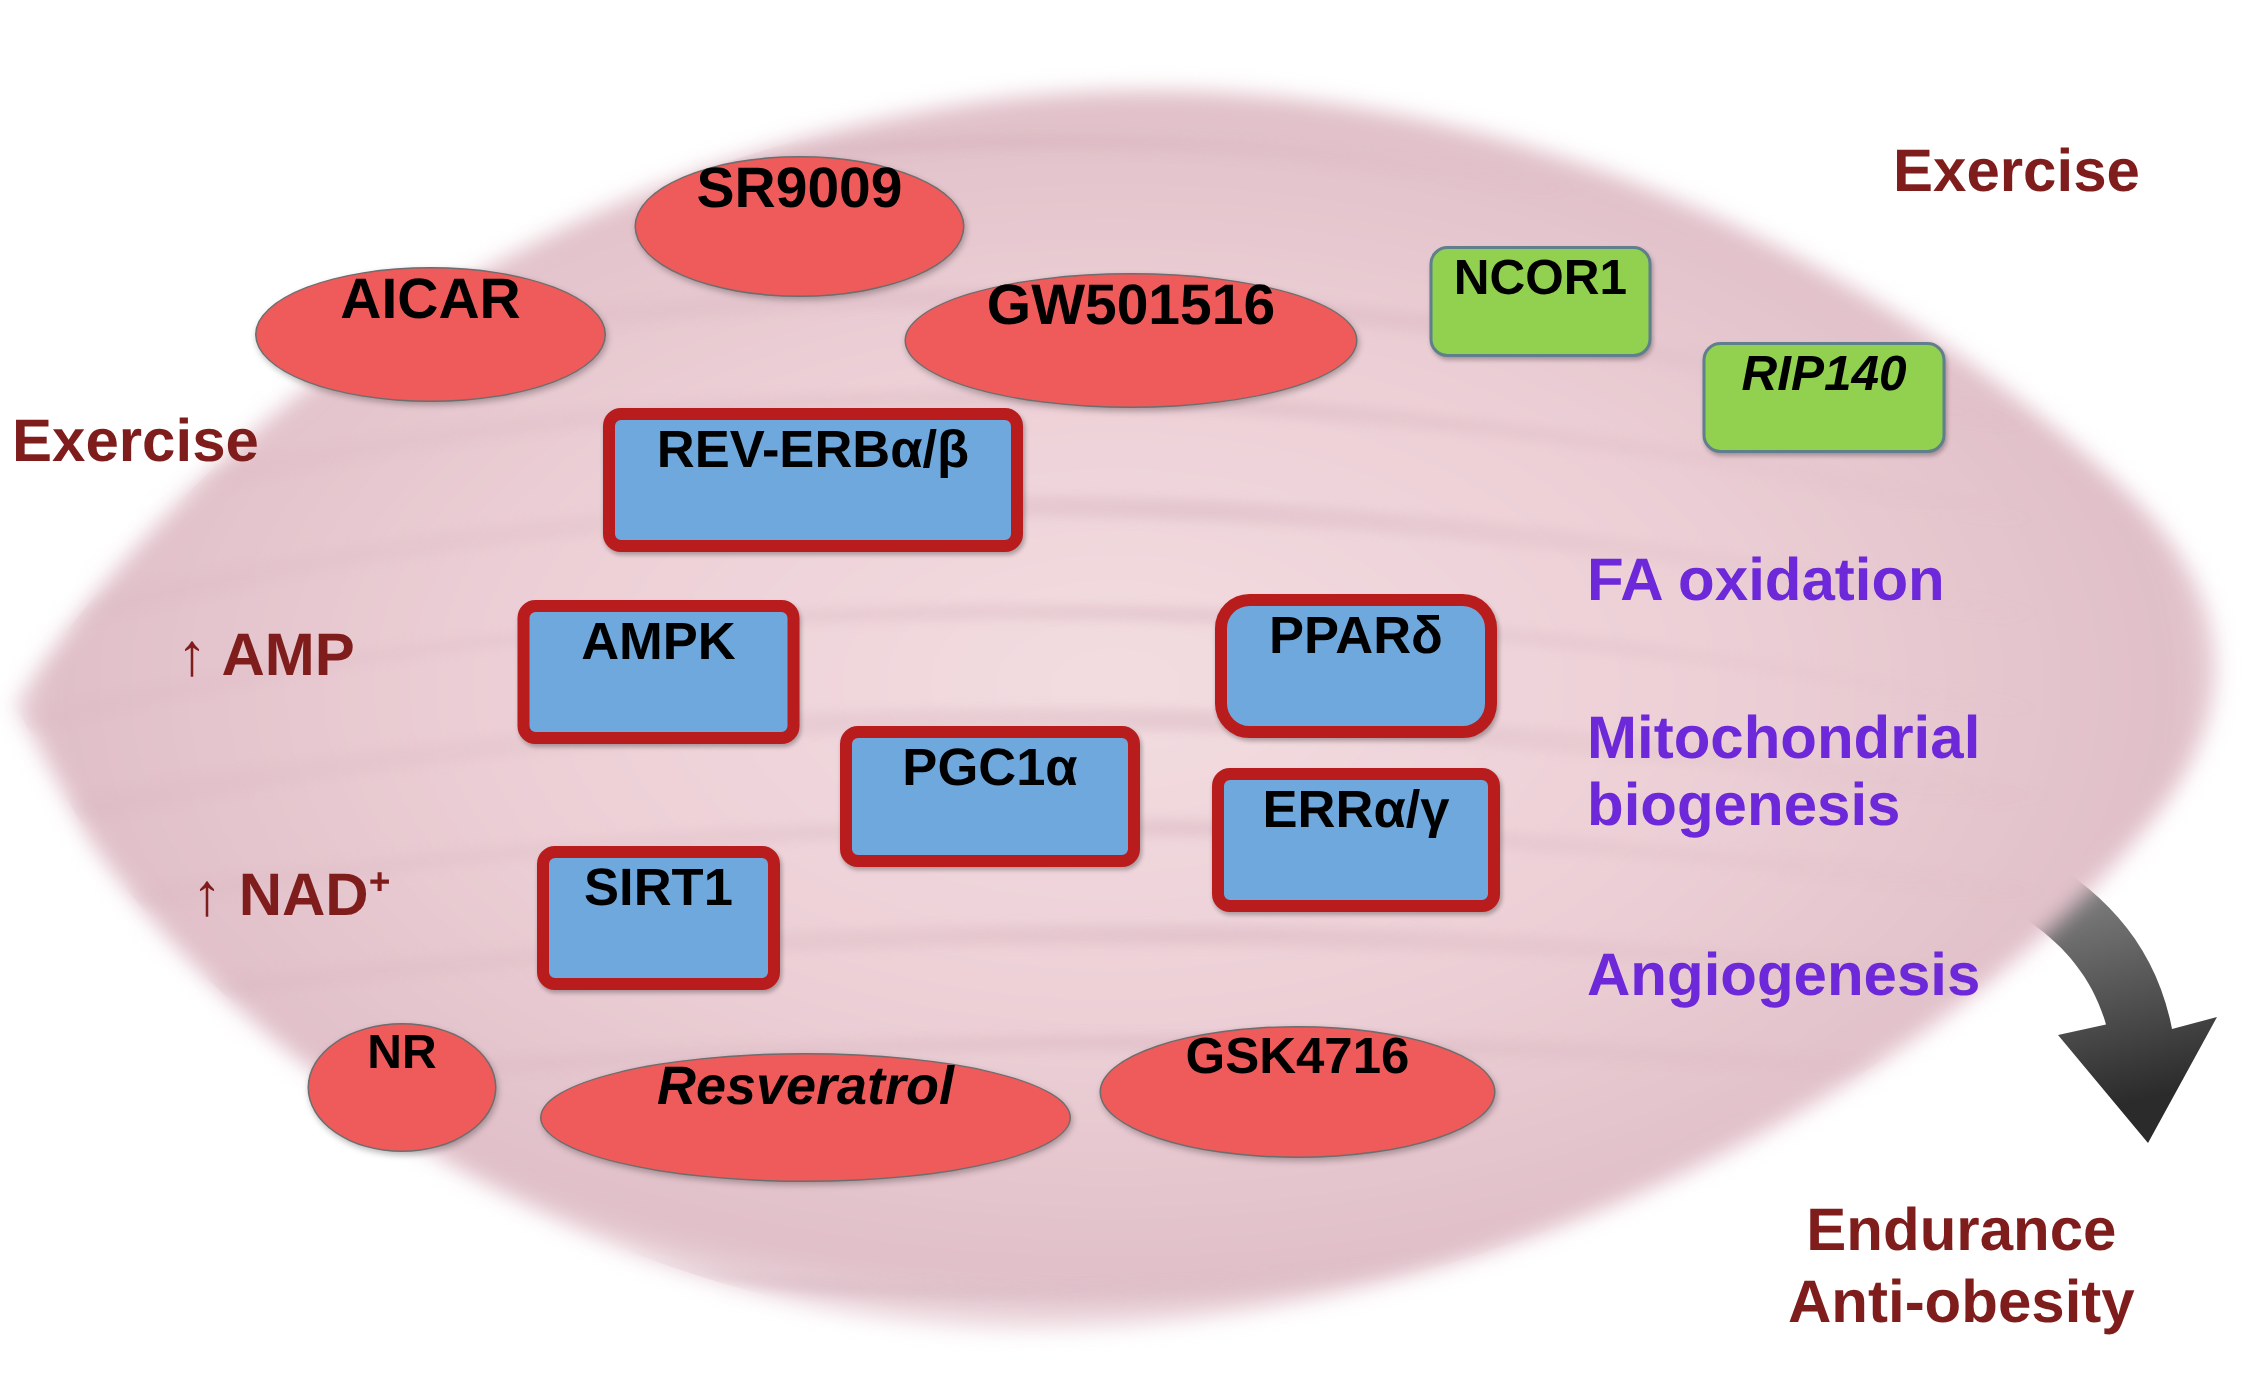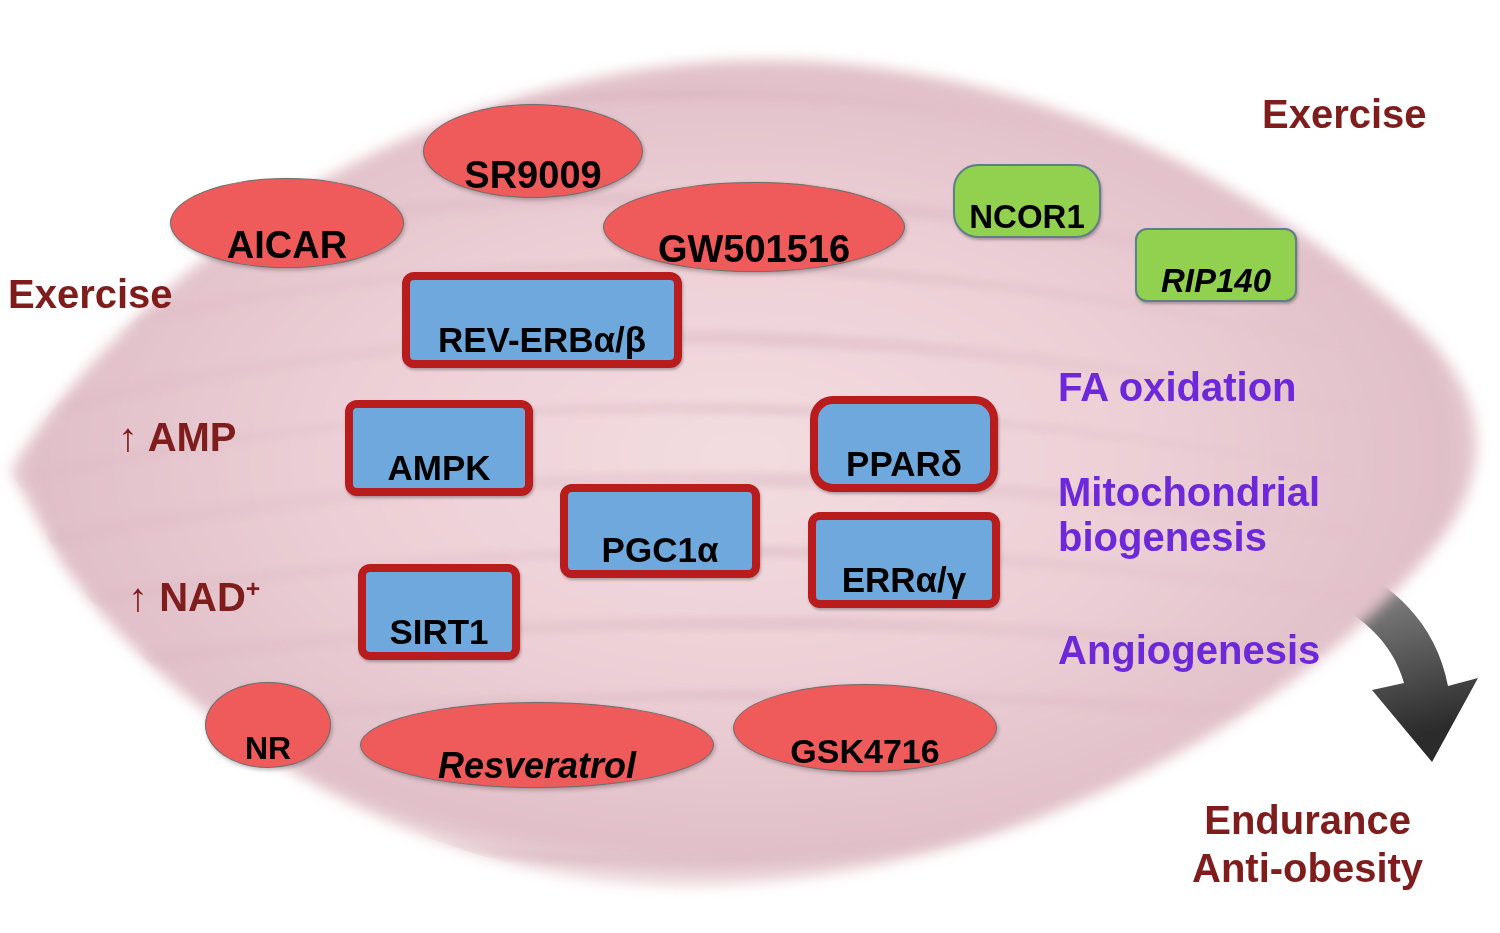--- a/index.html
+++ b/index.html
@@ -3,21 +3,21 @@
 <meta charset="utf-8">
 <style>
   html,body{margin:0;padding:0;background:#ffffff;}
   body{font-family:"Liberation Sans",sans-serif;}
   #stage{position:relative;width:1500px;height:933px;background:#ffffff;overflow:hidden;}
 
   
   #muscle-bg{position:absolute;left:0;top:0;width:1500px;height:933px;}
 
   
-  .node{position:absolute;display:flex;align-items:flex-end;justify-content:center;
+  .node{position:absolute;display:flex;align-items:flex-start;justify-content:center;
         text-align:center;color:#000;font-weight:bold;z-index:6;
         font-family:"Liberation Sans",sans-serif;}
 
   .box-blue{background:#6FA8DC;border:8px solid #b91c1c;border-radius:12px;
             box-shadow:1px 2px 3px rgba(0,0,0,.28);}
   .box-green{background:#92D050;border:2px solid #5f7f8c;border-radius:12px;
              box-shadow:1px 2px 3px rgba(0,0,0,.28);}
   .oval-red{background:#EF5B5B;border:1.5px solid #6d6d6d;border-radius:50%;
             box-shadow:1px 2px 4px rgba(0,0,0,.28);}
 
@@ -157,21 +157,21 @@
 
   <div class="node box-blue" style="left:810px;top:396px;width:172px;height:80px;font-size:35px;border-radius:23px;">
     <span>PPARδ</span>
   </div>
 
   <div class="node box-blue" style="left:808px;top:512px;width:176px;height:80px;font-size:35px;">
     <span>ERRα/γ</span>
   </div>
 
   
-  <div class="node box-green" style="left:953px;top:164px;width:144px;height:70px;font-size:33px;border-radius:25px;">
+  <div class="node box-green" style="left:953px;top:164px;width:144px;height:70px;font-size:33px;">
     <span>NCOR1</span>
   </div>
 
   <div class="node box-green" style="left:1135px;top:228px;width:158px;height:70px;font-size:33px;font-style:italic;">
     <span>RIP140</span>
   </div>
 
   
   <div class="lbl-red" style="left:8px;top:272px;font-size:40px;">
     <span>Exercise</span>

